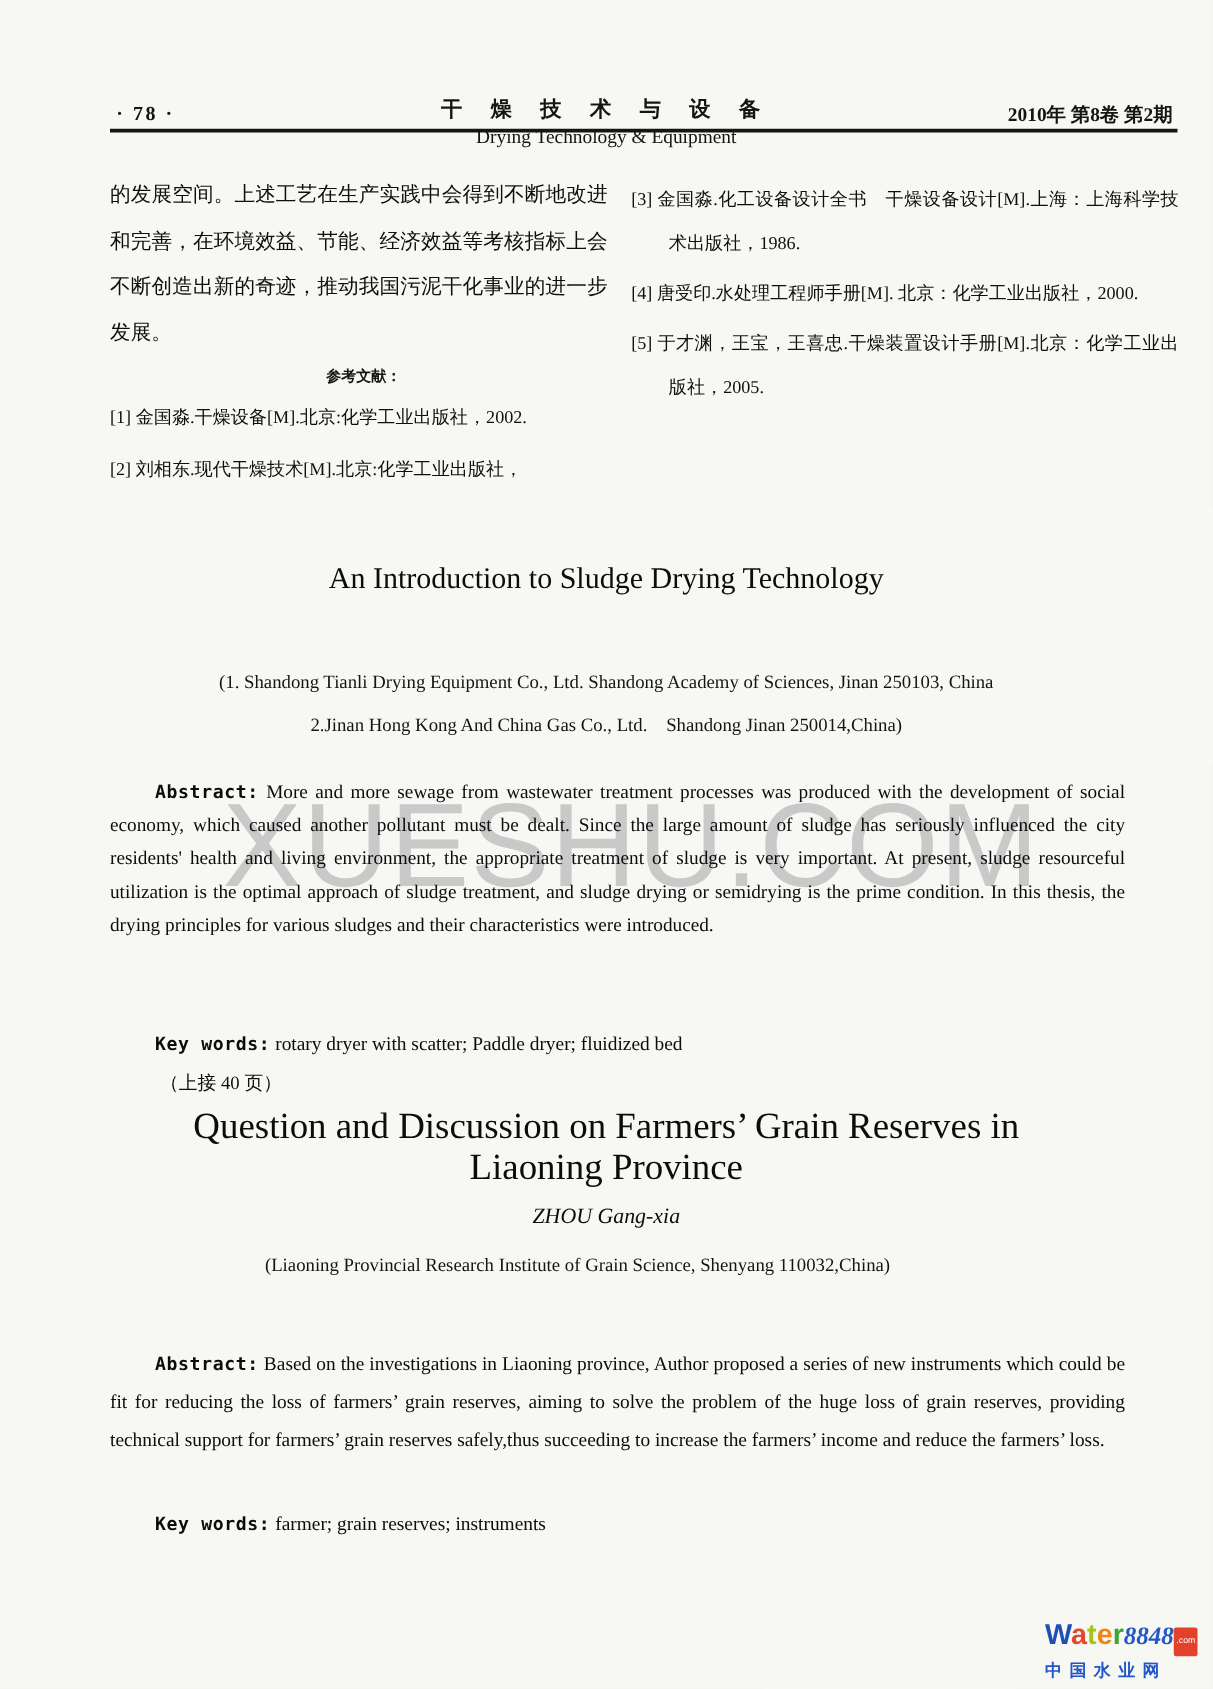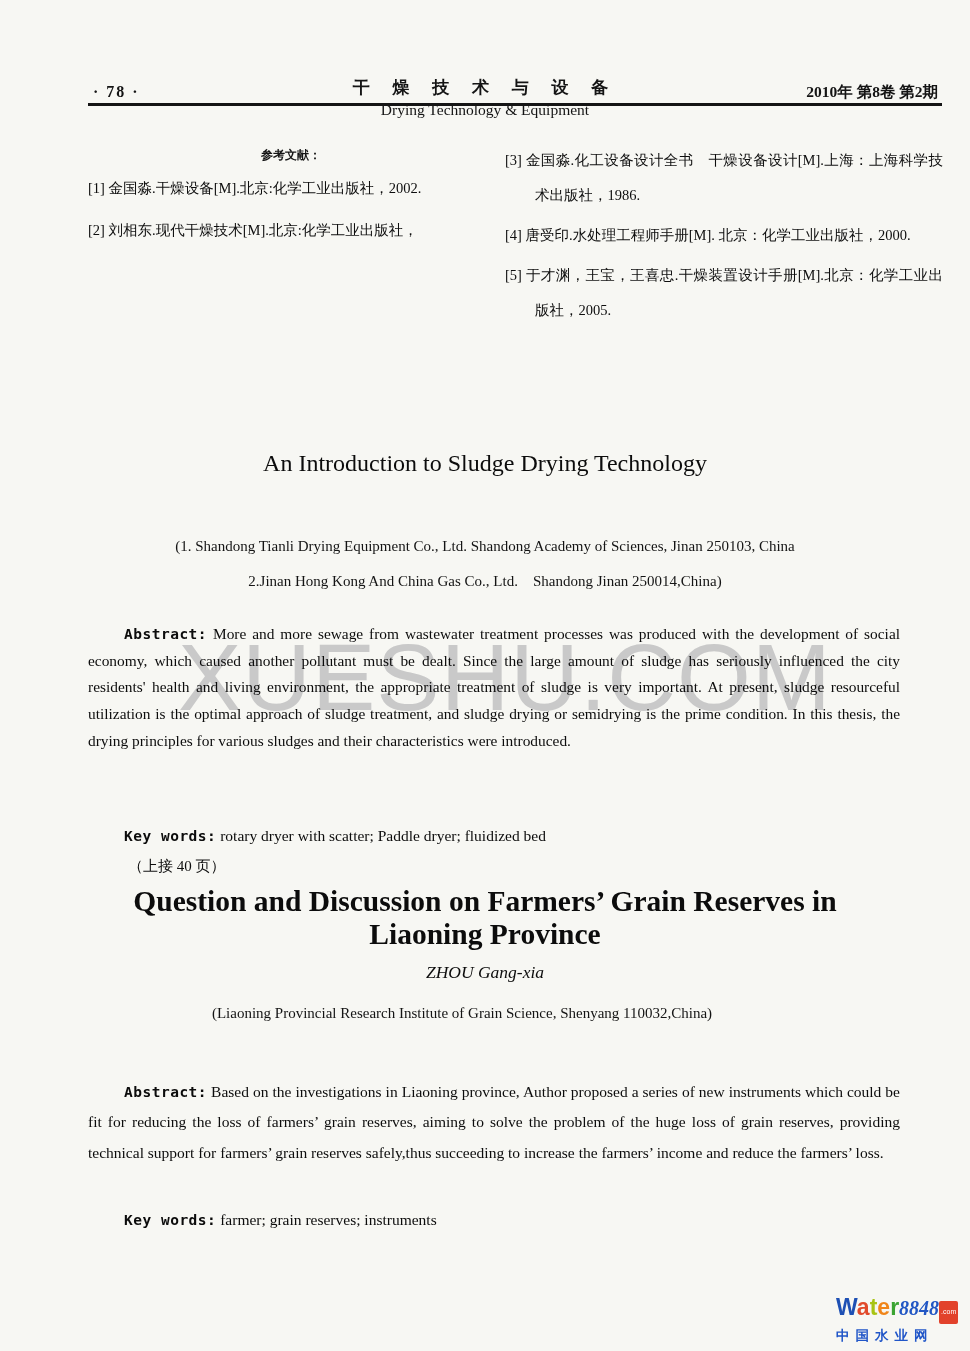--- a/index.html
+++ b/index.html
@@ -47,21 +47,21 @@
   .a1-affil2{left:0;top:573px;width:970px;text-align:center;font-size:15px;}
   .abstract{left:88px;width:812px;font-size:15.4px;line-height:26.7px;text-align:justify;text-indent:36px;z-index:2;color:#0c0c0c;}
   .abstract-1{top:621px;}
   .label{font-family:"DejaVu Sans Mono",monospace;font-weight:bold;font-size:14.5px;letter-spacing:0.5px;}
   .keywords{left:124px;font-size:15.5px;z-index:2;color:#0c0c0c;}
   .kw-1{top:827px;}
 
   
   .a2-note{left:128px;top:857px;font-size:15px;color:#0e0e0e;}
   .a2-title{left:0;top:885px;width:970px;text-align:center;font-size:29.5px;line-height:33px;color:#0c0c0c;}
-  .a2-title .inner{display:inline-block;max-width:740px;font-weight:bold;}
+  .a2-title .inner{display:inline-block;max-width:740px;}
   .a2-author{left:0;top:962px;width:970px;text-align:center;font-size:17.5px;font-style:italic;color:#0c0c0c;}
   .a2-affil{left:0;top:1005px;width:924px;text-align:center;font-size:15px;}
   .abstract-2{top:1077px;line-height:30.3px;font-size:15.5px;}
   .kw-2{top:1211px;}
 
   
   .logo{left:836px;top:1296px;width:132px;z-index:3;cursor:pointer;}
   .logo-line1{white-space:nowrap;line-height:22px;}
   .logo-word{font-family:"Liberation Sans",sans-serif;font-weight:bold;font-size:23px;letter-spacing:0;}
   .logo-number{font-family:"Liberation Serif",serif;font-style:italic;font-weight:bold;font-size:20px;color:#2257c4;}
@@ -77,20 +77,21 @@
 
   <div class="abs page-number">· 78 ·</div>
   <div class="abs journal-titles">
     <div class="journal-zh">干 燥 技 术 与 设 备</div>
     <div class="journal-en">Drying Technology &amp; Equipment</div>
   </div>
   <div class="abs issue-info">2010年 第8卷 第2期</div>
   <div class="abs header-rule"></div>
 
   <div class="abs col-left">
+    <div class="cn-body">的发展空间。上述工艺在生产实践中会得到不断地改进和完善，在环境效益、节能、经济效益等考核指标上会不断创造出新的奇迹，推动我国污泥干化事业的进一步发展。</div>
     <div class="refs-heading">参考文献：</div>
     <div class="ref">[1] 金国淼.干燥设备[M].北京:化学工业出版社，2002.</div>
     <div class="ref">[2] 刘相东.现代干燥技术[M].北京:化学工业出版社，</div>
   </div>
 
   <div class="abs col-right">
     <div class="ref">[3] 金国淼.化工设备设计全书　干燥设备设计[M].上海：上海科学技术出版社，1986.</div>
     <div class="ref">[4] 唐受印.水处理工程师手册[M]. 北京：化学工业出版社，2000.</div>
     <div class="ref">[5] 于才渊，王宝，王喜忠.干燥装置设计手册[M].北京：化学工业出版社，2005.</div>
   </div>

